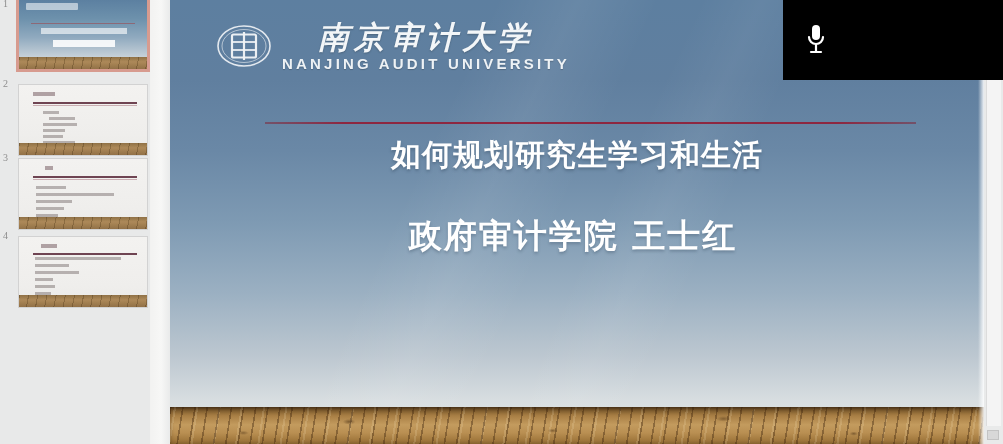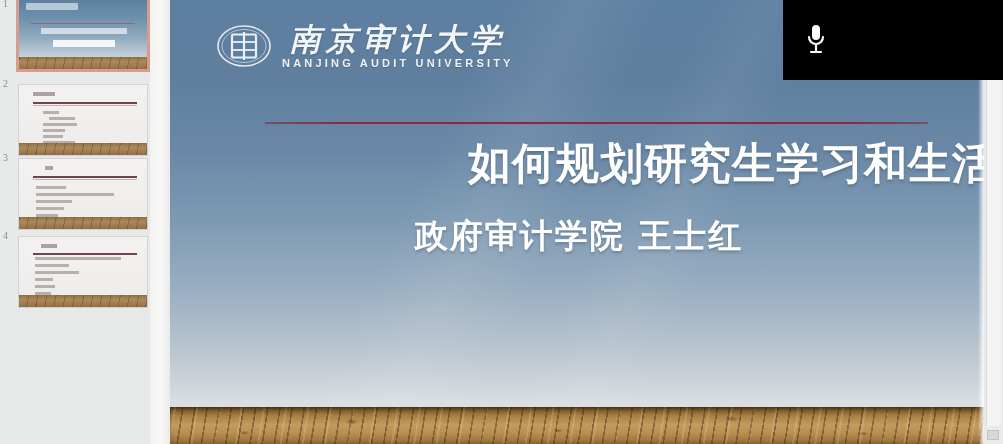--- a/index.html
+++ b/index.html
@@ -160,21 +160,20 @@
     background: linear-gradient(to bottom,
         #5d7fa0 0%,
         #607f9f 18%,
         #6a88a6 34%,
         #7e9ab3 50%,
         #9bb0c2 66%,
         #bcc7d0 80%,
         #d7dde0 90%,
         #e3e6e7 97%,
         #e5e7e8 100%);
-    padding-left: 12px;
   }
   
   #slide::after {
     content: "";
     position: absolute;
     left: 0; top: 0; right: 0; bottom: 0;
     background:
       linear-gradient(115deg, rgba(255,255,255,0.00) 32%, rgba(255,255,255,0.07) 40%,
                               rgba(255,255,255,0.00) 48%),
       linear-gradient(115deg, rgba(255,255,255,0.00) 52%, rgba(255,255,255,0.05) 58%,
@@ -209,21 +208,21 @@
     font-size: 31px;
     letter-spacing: 5px;
     color: #f3f6f8;
     font-weight: 700;
     font-style: italic;
     text-shadow: 0 1px 2px rgba(0,0,0,0.22);
     white-space: nowrap;
   }
   #logo-en {
     margin-top: 3px;
-    font-size: 11px;
+    font-size: 15px;
     letter-spacing: 3.2px;
     color: #eef2f5;
     font-weight: 700;
     white-space: nowrap;
     text-shadow: 0 1px 1px rgba(0,0,0,0.2);
   }
 
   
   #title-rule {
     position: absolute;
@@ -234,22 +233,22 @@
     background: linear-gradient(to right,
         rgba(125,40,58,0.55) 0%, #8d2740 12%, #8d2740 88%, rgba(125,40,58,0.55) 100%);
     z-index: 3;
   }
 
   
   #title-main {
     position: absolute;
     left: 0; right: 0;
     top: 135px;
-    text-align: right;
-    font-size: 43px;
+    text-align: center;
+    font-size: 30px;
     font-weight: 700;
     color: #ffffff;
     letter-spacing: 1px;
     text-shadow: 0 2px 3px rgba(40,60,80,0.35);
     z-index: 3;
     font-family: "DejaVu Sans", "Liberation Sans", sans-serif;
   }
   #title-sub {
     position: absolute;
     left: 0; right: 8px;

